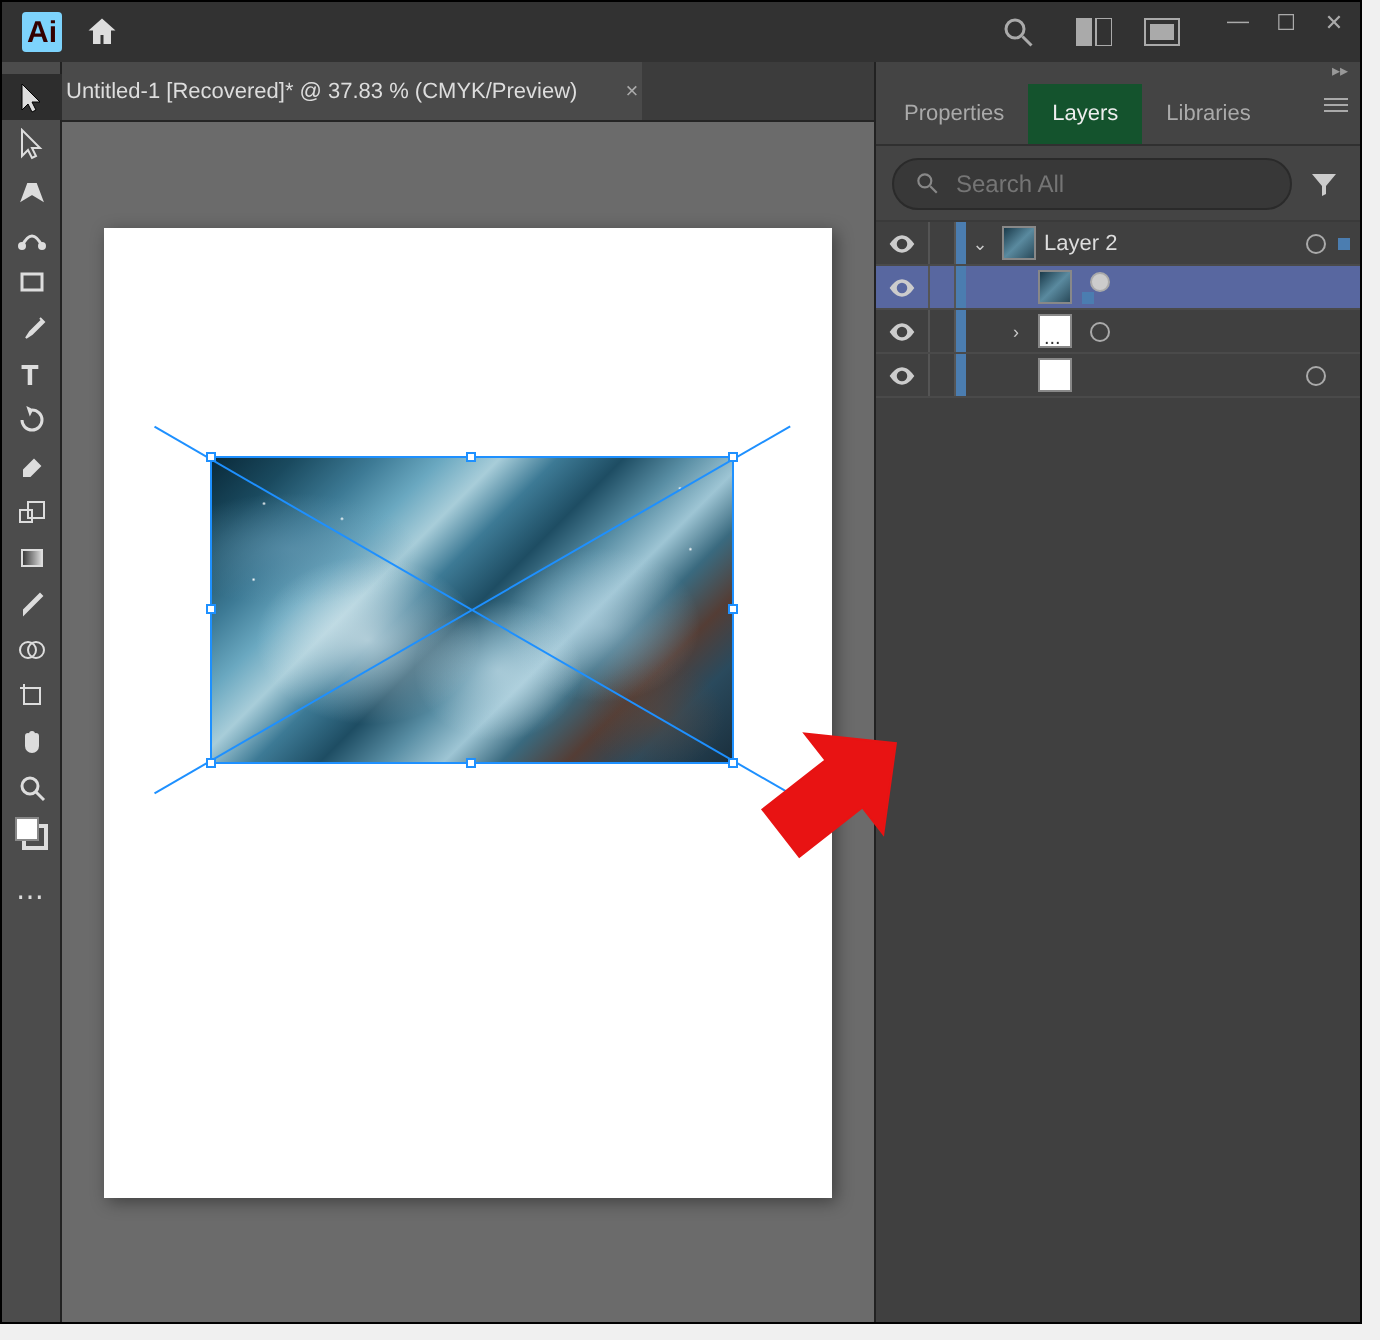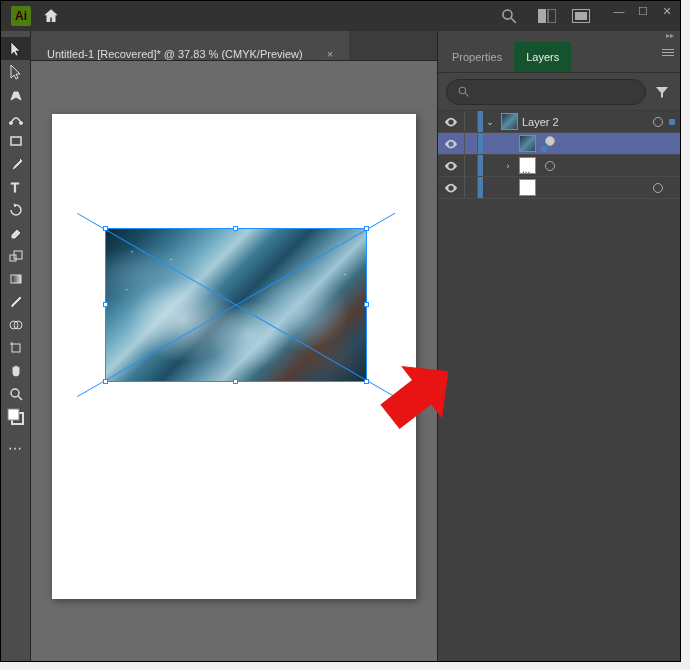--- a/index.html
+++ b/index.html
@@ -1,37 +1,37 @@
 <!DOCTYPE html>
 <html><head>
 <meta charset="utf-8">
 <style>
 *{box-sizing:border-box;margin:0;padding:0;font-family:"Segoe UI",Arial,sans-serif;user-select:none}
 body{width:690px;height:670px;background:#f0f0f0;overflow:hidden;position:relative}
 .app{width:681px;height:662px;border:1px solid #000;background:#323232;display:flex;flex-direction:column;position:relative}
 .titlebar{height:30px;background:#323232;display:flex;align-items:center;padding:0 4px}
-.ai-logo{width:20px;height:20px;background:#4d7c0f;color:#330000;font-size:12px;font-weight:bold;display:flex;align-items:center;justify-content:center;border-radius:2px;margin:0 6px}
+.ai-logo{width:20px;height:20px;background:#7dd3fc;color:#330000;font-size:15px;font-weight:bold;display:flex;align-items:center;justify-content:center;border-radius:2px;margin:0 6px}
 .home-icon{width:28px;height:28px;display:flex;align-items:center;justify-content:center;cursor:pointer}
 .home-icon svg{fill:#ddd}
 .spacer{flex:1}
 .search-icon{width:30px;height:30px;display:flex;align-items:center;justify-content:center;cursor:pointer;margin:0 6px}
 .search-icon svg{stroke:#aaa;fill:none;stroke-width:2}
 .arrange-icon{width:30px;height:28px;display:flex;align-items:center;justify-content:center;cursor:pointer;margin:0 2px}
 .wincontrols{display:flex;gap:6px;margin-left:12px;align-items:flex-start;height:100%;padding-top:2px}
 .winbtn{width:18px;height:16px;display:flex;align-items:center;justify-content:center;cursor:pointer;color:#aaa;font-size:11px}
 .menubar{height:26px;background:#323232;display:flex;align-items:center;padding:0 6px;gap:0;border-bottom:1px solid #252525}
 .menu-item{color:#ddd;font-size:13px;padding:4px 10px;cursor:pointer}
 .workspace{flex:1;display:flex;position:relative;overflow:hidden}
 .toolbar{width:30px;background:#4c4c4c;display:flex;flex-direction:column;padding-top:6px;border-right:1px solid #222}
 .tool{width:30px;height:23px;display:flex;align-items:center;justify-content:center;cursor:pointer;position:relative}
 .tool.active{background:#2d2d2d}
 .tool svg{fill:#ddd;stroke:#ddd}
 .canvas-area{flex:1;background:#6b6b6b;display:flex;flex-direction:column}
 .doc-tabs{height:30px;background:#3c3c3c;display:flex;align-items:center;border-bottom:1px solid #252525}
-.doc-tab{height:100%;background:#4a4a4a;color:#ddd;font-size:11px;display:flex;align-items:flex-end;padding:0 16px;gap:24px;cursor:pointer}
+.doc-tab{height:100%;background:#4a4a4a;color:#ddd;font-size:11px;display:flex;align-items:center;padding:0 2px;gap:24px;cursor:pointer}
 .doc-tab .close{cursor:pointer;color:#aaa}
 .canvas-viewport{flex:1;background:#6b6b6b;display:flex;align-items:center;justify-content:center;position:relative;overflow:hidden}
 .artboard{width:364px;height:485px;background:#fff;box-shadow:2px 2px 8px rgba(0,0,0,0.4);position:relative;margin-top:-10px}
 .placed-image{position:absolute;left:53px;top:114px;width:262px;height:154px;border:1px solid #1e90ff}
 .img-content{width:100%;height:100%;background:linear-gradient(135deg,#0a2a3a 0%,#1a4a5f 10%,#3d7a95 20%,#6aa8c0 28%,#a8cdd9 35%,#3d7a95 42%,#1e4d63 50%,#5a8fa5 58%,#9ec5d4 65%,#3a6a7f 72%,#543d35 80%,#2a4a5d 88%,#1a2f3d 100%);position:relative;overflow:hidden}
 .img-content::before{content:'';position:absolute;inset:0;background:radial-gradient(ellipse 80px 60px at 30% 60%,rgba(220,235,240,0.7),transparent 70%),radial-gradient(ellipse 60px 50px at 55% 70%,rgba(200,225,235,0.6),transparent 70%),radial-gradient(ellipse 70px 55px at 75% 55%,rgba(180,210,225,0.5),transparent 70%),radial-gradient(ellipse 90px 40px at 15% 30%,rgba(100,150,175,0.6),transparent 70%),radial-gradient(ellipse 50px 40px at 85% 85%,rgba(90,70,60,0.6),transparent 70%)}
 .img-content::after{content:'';position:absolute;inset:0;background:radial-gradient(1px 1px at 10% 15%,#fff,transparent),radial-gradient(1px 1px at 25% 20%,#fff,transparent),radial-gradient(1px 1px at 8% 40%,#fff,transparent),radial-gradient(1px 1px at 90% 10%,#fff,transparent),radial-gradient(1px 1px at 92% 30%,#fff,transparent)}
 .diag-x{position:absolute;inset:0;pointer-events:none}
 .diag-x::before,.diag-x::after{content:'';position:absolute;top:50%;left:50%;width:141%;height:1px;background:#1e90ff;transform-origin:center}
 .diag-x::before{transform:translate(-50%,-50%) rotate(30deg)}
@@ -242,32 +242,34 @@
       </div>
     </div>
 
     <div class="panels">
       <div class="panel-collapse">
           <span class="collapse-arrows">▸▸</span>
         </div>
       <div class="panel-tabs">
         <div class="panel-tab">Properties</div>
         <div class="panel-tab active">Layers</div>
+        <div class="panel-tab">Libraries</div>
         <div class="panel-menu">
             <span></span>
             <span></span>
             <span></span>
           </div>
       </div>
       <div class="search-row">
         <div class="search-box">
           <svg width="13" height="13" viewBox="0 0 24 24" stroke="#888" fill="none" stroke-width="2">
               <circle cx="10" cy="10" r="6"></circle>
               <line x1="15" y1="15" x2="21" y2="21"></line>
             </svg>
+          <input placeholder="Search All" style="">
         </div>
         <div class="filter-icon">
           <svg width="16" height="16" viewBox="0 0 16 16">
               <path d="M2 3h12l-5 6v4l-2 1v-5z" fill="#ccc"></path>
             </svg>
         </div>
       </div>
       <div class="layers-list" id="layers-list">
           <div class="layer-row">
             <div class="vis-col">

